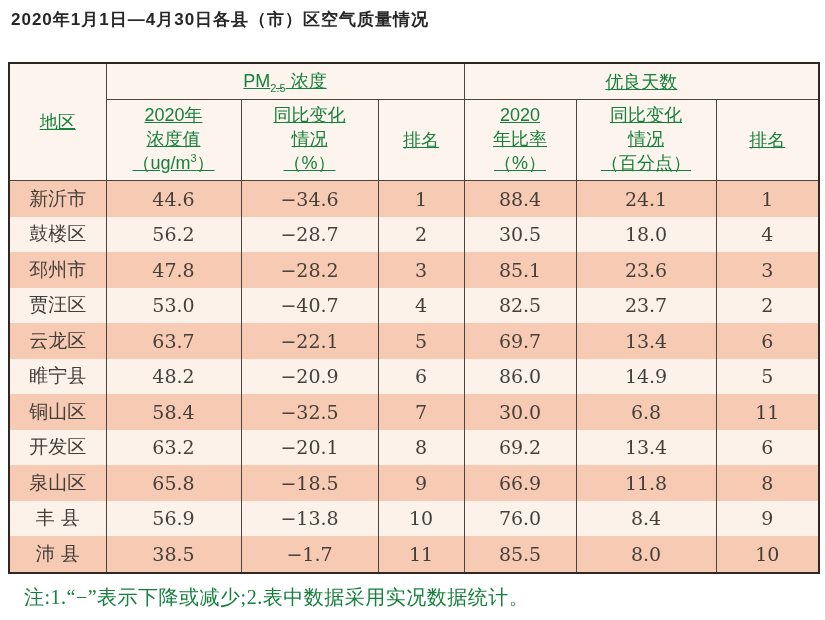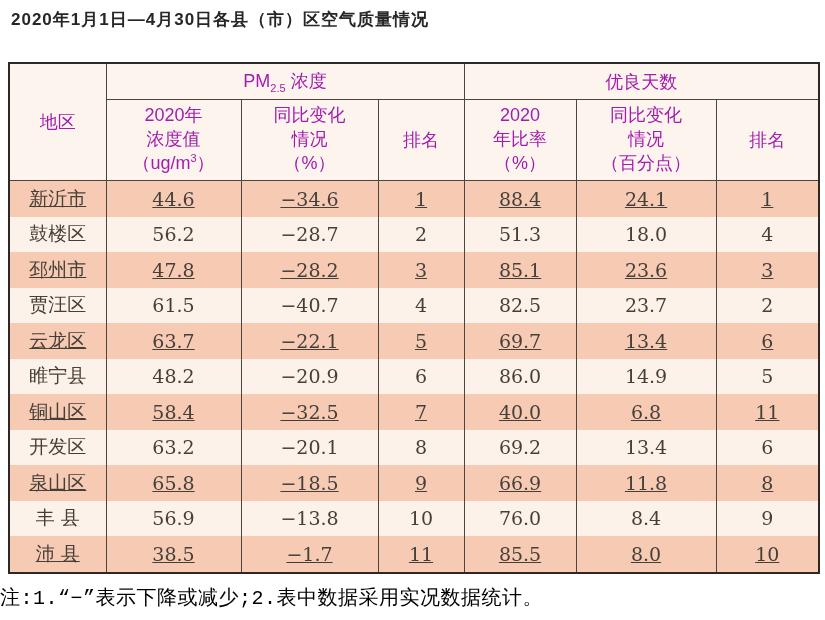--- a/index.html
+++ b/index.html
@@ -23,41 +23,42 @@
     position: absolute; left: 8px; top: 62px; width: 810px;
     border-collapse: collapse; table-layout: fixed;
     border: 2px solid var(--border-dark);
   }
   table.aq th, table.aq td {
     padding: 0; text-align: center; vertical-align: middle;
     border-left: 1px solid var(--border-inner);
   }
   table.aq th {
     background: var(--header-bg);
-    font-weight: 400; font-size: 18px; color: #a21caf;
+    font-weight: 400; font-size: 18px; color: #15803d;
     font-family: "Liberation Sans", sans-serif;
+    text-decoration: underline;
   }
   tr.group-row th { height: 35px; }
   th.group-h { border-bottom: 1px solid var(--border-inner); }
   tr.sub-row th { height: 80px; border-bottom: 1px solid var(--border-inner); }
   th.region-h { border-bottom: 1px solid var(--border-inner); }
   tr.sub-row .ln { display: block; line-height: 1.32; }
   sub.pm-sub { font-size: 11px; }
   sup.unit-sup { font-size: 11px; }
   table.aq tbody td {
     height: 35.5px;
     font-family: "DejaVu Serif", serif;
     font-size: 19px; color: #453f3a;
   }
-  tbody tr.salmon td { background: var(--row-odd); text-decoration: underline; }
+  tbody tr.salmon td { background: var(--row-odd); }
   tbody tr.cream td { background: var(--row-even); }
   .footnote {
-    position: absolute; left: 0; top: 584px; margin: 0;
-    font-size: 20px; color: #000000; letter-spacing: 0.5px;
-    font-family: Liberation Mono, monospace;
+    position: absolute; left: 24px; top: 584px; margin: 0;
+    font-size: 20px; color: #15803d; letter-spacing: 0.5px;
+    font-family: Liberation Serif, serif;
   }
 </style>
 </head>
 <body style="--row-odd: #f7cab4; --row-even: #fdf2ea; --header-bg: #fdf4ee; --border-dark: #2e2824; --border-inner: #4d443e;">
 
 <h1 class="page-title">2020年1月1日—4月30日各县（市）区空气质量情况</h1>
 
 <table class="aq">
   <colgroup>
     <col style="width:97px">
@@ -107,36 +108,36 @@
       <td>1</td>
       <td>88.4</td>
       <td>24.1</td>
       <td>1</td>
     </tr>
     <tr class="cream">
       <td>鼓楼区</td>
       <td>56.2</td>
       <td>−28.7</td>
       <td>2</td>
-      <td>51.3</td>
+      <td>30.5</td>
       <td>18.0</td>
       <td>4</td>
     </tr>
     <tr class="salmon">
       <td>邳州市</td>
       <td>47.8</td>
       <td>−28.2</td>
       <td>3</td>
       <td>85.1</td>
       <td>23.6</td>
       <td>3</td>
     </tr>
     <tr class="cream">
       <td>贾汪区</td>
-      <td>61.5</td>
+      <td>53.0</td>
       <td>−40.7</td>
       <td>4</td>
       <td>82.5</td>
       <td>23.7</td>
       <td>2</td>
     </tr>
     <tr class="salmon">
       <td>云龙区</td>
       <td>63.7</td>
       <td>−22.1</td>
@@ -152,21 +153,21 @@
       <td>6</td>
       <td>86.0</td>
       <td>14.9</td>
       <td>5</td>
     </tr>
     <tr class="salmon">
       <td>铜山区</td>
       <td>58.4</td>
       <td>−32.5</td>
       <td>7</td>
-      <td>40.0</td>
+      <td>30.0</td>
       <td>6.8</td>
       <td>11</td>
     </tr>
     <tr class="cream">
       <td>开发区</td>
       <td>63.2</td>
       <td>−20.1</td>
       <td>8</td>
       <td>69.2</td>
       <td>13.4</td>

